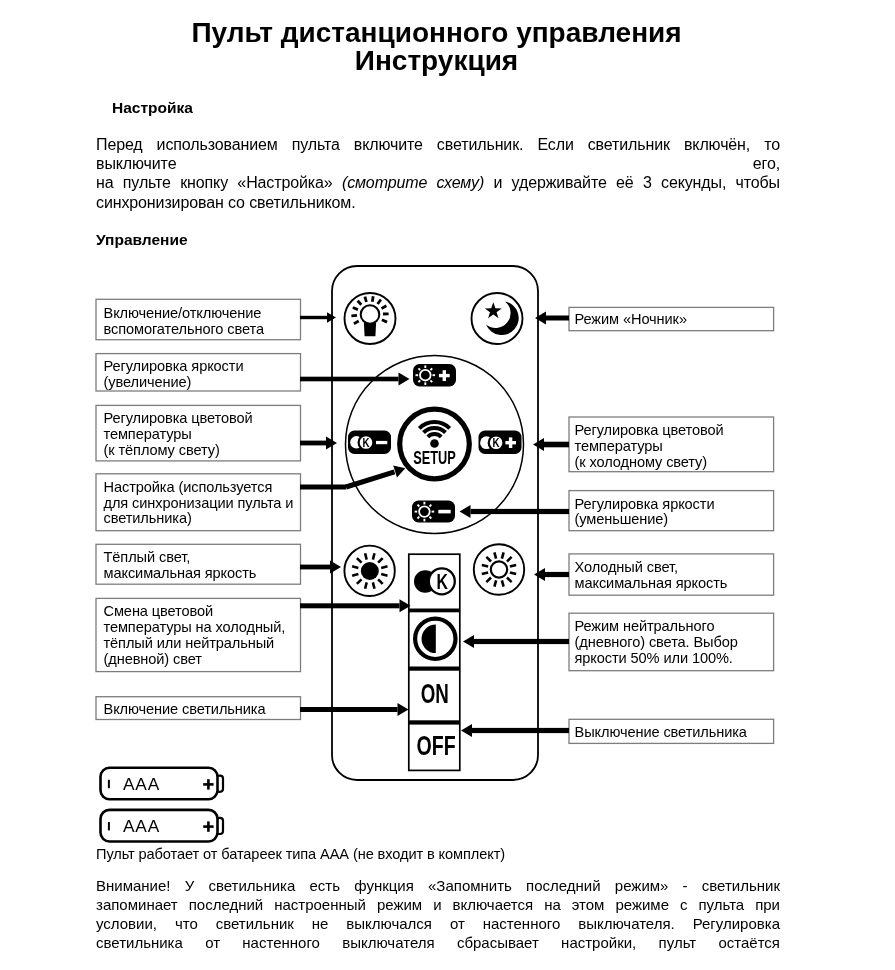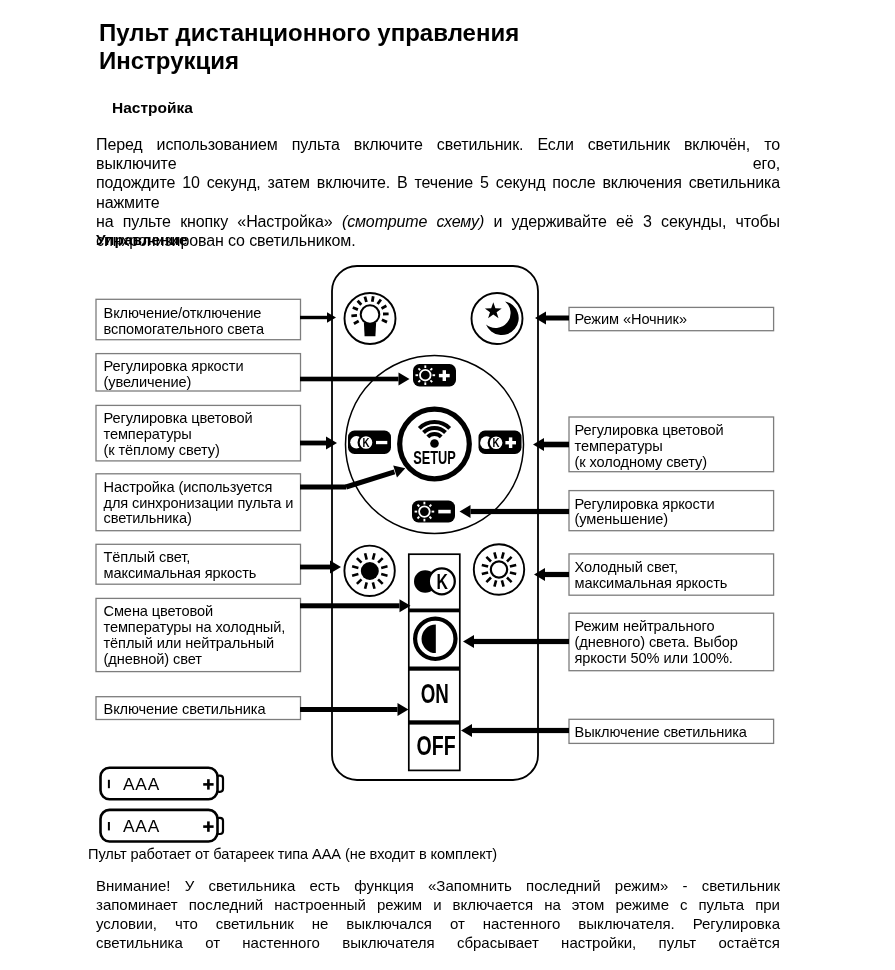--- a/index.html
+++ b/index.html
@@ -3,30 +3,29 @@
 <meta charset="utf-8">
 <style>
 html,body{margin:0;padding:0}
 body{width:895px;height:970px;background:#fff;font-family:"Liberation Sans",sans-serif;color:#000;position:relative;overflow:hidden}
 .abs{position:absolute}
 .jl{text-align:justify;text-align-last:justify}
 svg text{font-family:"Liberation Sans",sans-serif}
 </style>
 </head>
 <body>
-<div class="abs" style="left:99px;top:19.4px;width:687px;text-align:left;font-size:24px;font-weight:bold;line-height:27.2px">Пульт дистанционного управления<br>Инструкция</div>
+<div class="abs" style="left:93px;top:19.4px;width:687px;text-align:center;font-size:28px;font-weight:bold;line-height:27.2px">Пульт дистанционного управления<br>Инструкция</div>
 <div class="abs" style="left:112px;top:99.8px;font-size:15.5px;font-weight:bold;line-height:15.5px">Настройка</div>
 <div class="abs" style="left:96px;top:134.9px;width:684px;font-size:16px;line-height:19.2px;letter-spacing:-0.12px">
 <div class="jl">Перед использованием пульта включите светильник. Если светильник включён, то выключите его,</div>
-<div class="jl">подождите 10 секунд, затем включите. В течение 5 секунд после включения светильника нажмите</div>
 <div class="jl">на пульте кнопку «Настройка» <i>(смотрите схему)</i> и удерживайте её 3 секунды, чтобы</div>
 <div>синхронизирован со светильником.</div>
 </div>
 <div class="abs" style="left:96px;top:231.5px;font-size:15.5px;font-weight:bold;line-height:15.5px">Управление</div>
-<div class="abs" style="left:88px;top:844.6px;font-size:14.6px;line-height:19px;letter-spacing:-0.1px">Пульт работает от батареек типа ААА (не входит в комплект)</div>
+<div class="abs" style="left:96px;top:844.6px;font-size:14.6px;line-height:19px;letter-spacing:-0.1px">Пульт работает от батареек типа ААА (не входит в комплект)</div>
 <div class="abs" style="left:96px;top:875.5px;width:684px;font-size:15px;font-weight:normal;line-height:19.1px">
 <div class="jl">Внимание! У светильника есть функция «Запомнить последний режим» - светильник</div>
 <div class="jl">запоминает последний настроенный режим и включается на этом режиме с пульта при</div>
 <div class="jl">условии, что светильник не выключался от настенного выключателя. Регулировка</div>
 <div class="jl">светильника от настенного выключателя сбрасывает настройки, пульт остаётся</div>
 </div>
 <svg class="abs" style="left:0;top:0" width="895" height="970" viewBox="0 0 895 970">
 
 <rect x="332" y="266" width="206" height="514" rx="25" fill="#fff" stroke="#000" stroke-width="1.8"></rect>
 <circle cx="434.5" cy="444.5" r="89" fill="#fff" stroke="#000" stroke-width="1.5"></circle>

